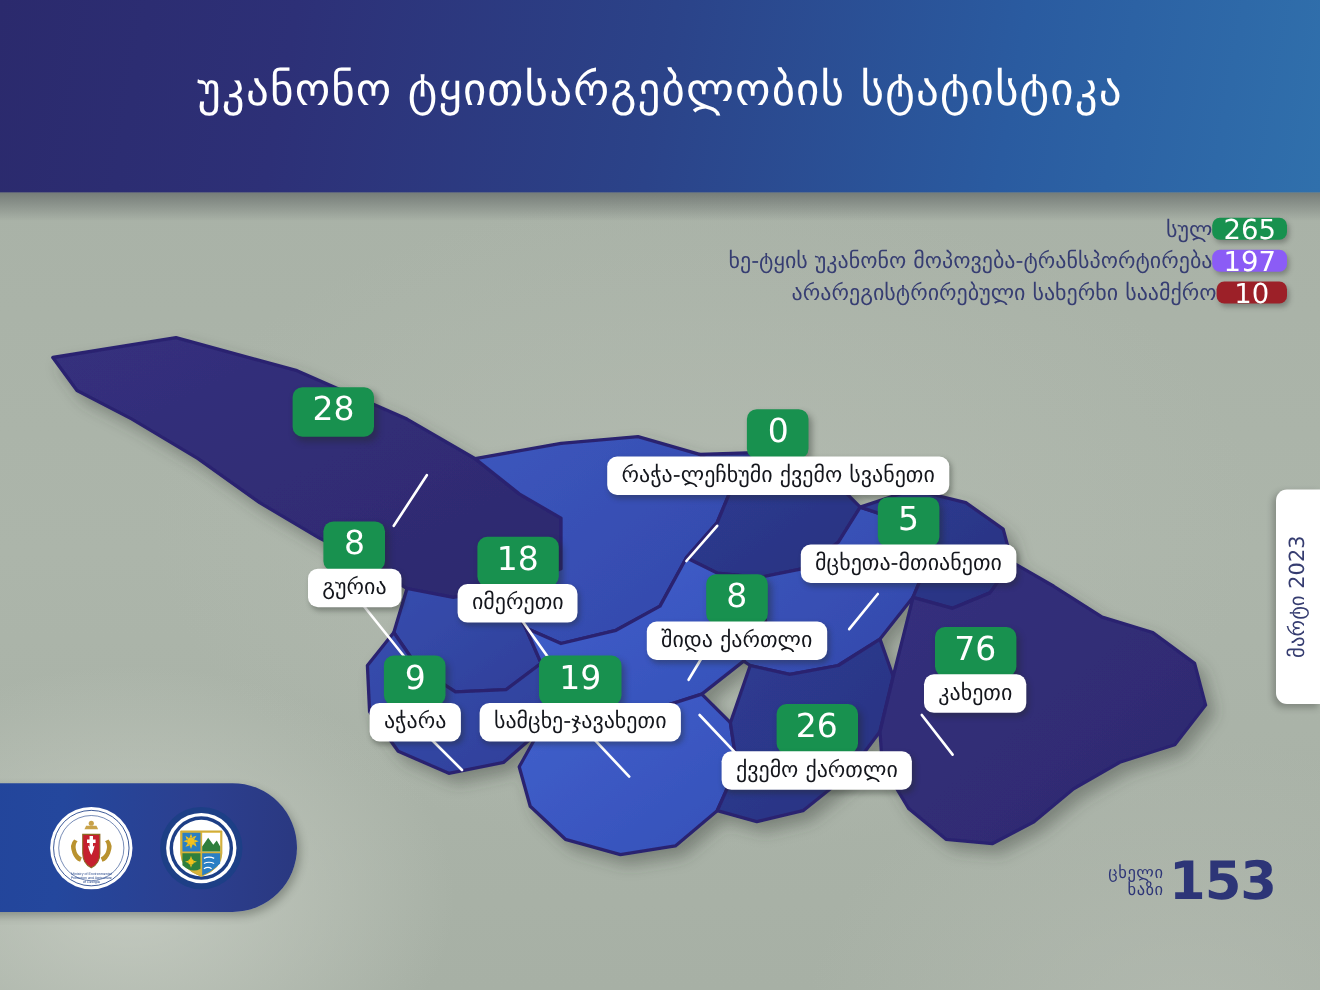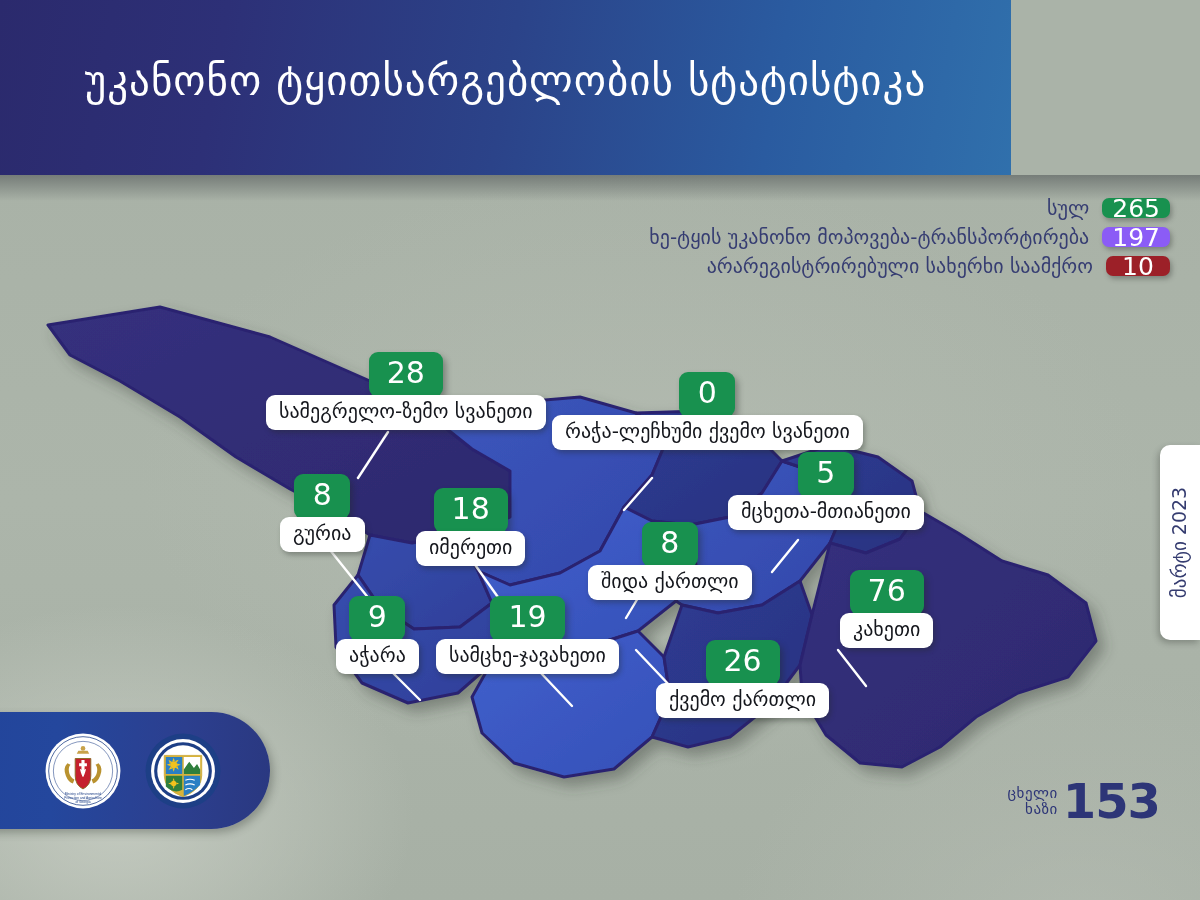--- a/index.html
+++ b/index.html
@@ -15,42 +15,42 @@
     background:
       radial-gradient(ellipse 420px 300px at 120px 640px, rgba(200,206,196,.85), rgba(170,179,168,0) 70%),
       radial-gradient(ellipse 700px 420px at 640px 300px, rgba(183,190,180,.55), rgba(170,179,168,0) 72%),
       radial-gradient(ellipse 500px 380px at 1080px 760px, rgba(186,192,183,.5), rgba(170,179,168,0) 70%),
       linear-gradient(180deg,#a9b2a7 0%,#acb5aa 45%,#a7b0a5 100%);
     z-index:0;
   }
 
   
   .header{
-    position:absolute; left:0; top:0; width:1011px; height:175px;
+    position:absolute; left:0; top:0; width:1200px; height:175px;
     background:linear-gradient(100deg,#2b2a6d 0%,#2d3077 22%,#2b4389 50%,#2a5ba0 76%,#3070ac 100%);
     z-index:4;
     display:flex; align-items:center; justify-content:center;
   }
   .header::after{
     content:""; position:absolute; left:0; top:175px; width:1200px; height:26px;
     background:linear-gradient(180deg,rgba(40,44,50,.40),rgba(40,44,50,0));
     pointer-events:none;
   }
   .title{
     color:#fff; font-size:41px; letter-spacing:1px; font-weight:400;
     text-align:center; line-height:1; white-space:nowrap;
     transform:translateY(-6px);
   }
 
   
   .legend{
     position:absolute; right:30px; top:198px; z-index:6;
     display:flex; flex-direction:column; align-items:flex-end; gap:9px;
   }
-  .legend-row{ display:flex; align-items:center; gap:13px; }
+  .legend-row{ display:flex; align-items:center; }
   .legend-label{
     color:#363d72; font-size:20px; white-space:nowrap; line-height:1;
     text-align:right;
   }
   .legend-chip{
     min-width:64px; height:20px; border-radius:7px; color:#fff;
     font-size:25px; display:flex; align-items:center; justify-content:center;
     padding:0 10px; line-height:1;
     box-shadow:2px 3px 5px rgba(40,45,40,.34);
   }
@@ -206,21 +206,20 @@
     <line x1="650" y1="578" x2="626" y2="618"></line>
     <line x1="652" y1="478" x2="624" y2="510"></line>
     <line x1="798" y1="540" x2="772" y2="572"></line>
     <line x1="838" y1="650" x2="866" y2="686"></line>
     <line x1="672" y1="688" x2="636" y2="650"></line>
   </g>
 </svg>
 
 <div class="callout c-center" style="left:266px; top:352px;">
   <span class="badge">28</span>
-  <span class="pill" style="margin-top:-2px;">სამეგრელო-ზემო სვანეთი</span>
 </div>
 
 <div class="callout c-center" style="left:552px; top:372px;">
   <span class="badge">0</span>
   <span class="pill two-line" style="margin-top:-2px;">რაჭა-ლეჩხუმი ქვემო სვანეთი</span>
 </div>
 
 <div class="callout c-center" style="left:728px; top:452px;">
   <span class="badge">5</span>
   <span class="pill" style="margin-top:-2px;">მცხეთა-მთიანეთი</span>

